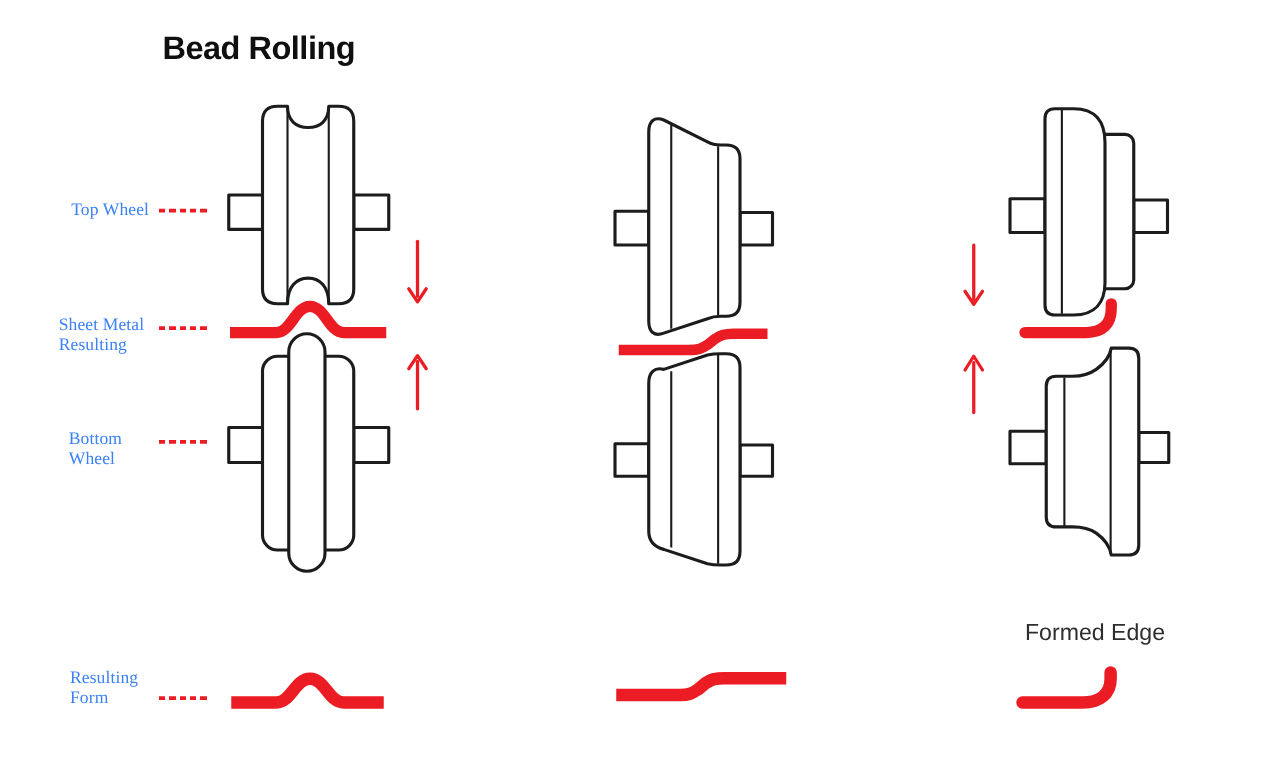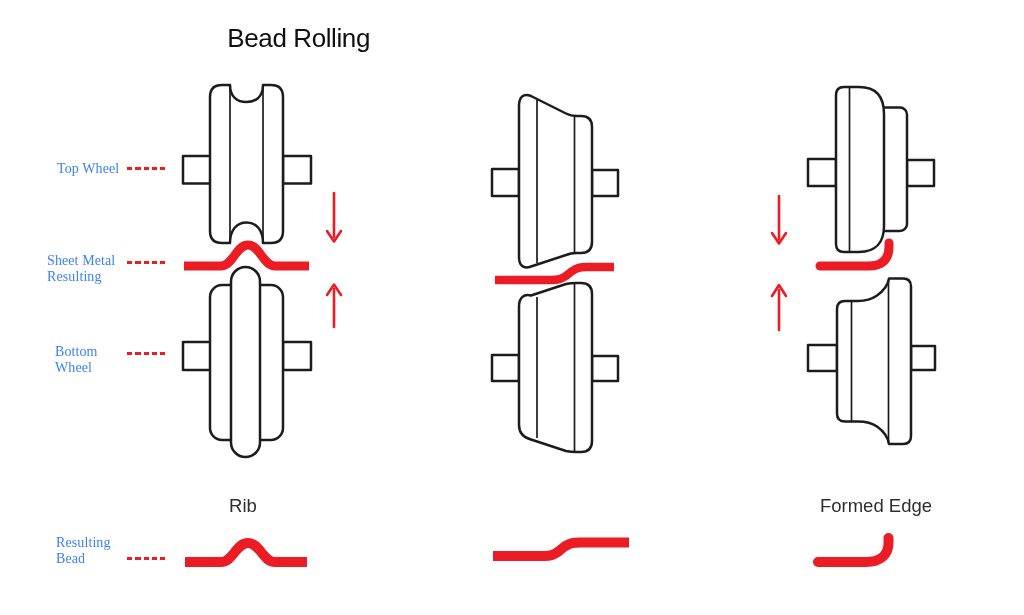--- a/index.html
+++ b/index.html
@@ -1,22 +1,22 @@
 <!DOCTYPE html>
 <html><head>
 <meta charset="utf-8">
 <style>
   html,body { margin:0; padding:0; background:#ffffff; }
   .canvas {
     position:relative; width:1024px; height:615px; background:#ffffff;
     font-family:"Liberation Sans", sans-serif; overflow:hidden;
   }
   .col-title {
-    position:absolute; top:23px; width:240px; text-align:right;
-    font-size:26px; font-weight:400; color:#0f0f0f; letter-spacing:-0.4px;
+    position:absolute; top:23px; width:240px; text-align:left;
+    font-size:26px; font-weight:700; color:#0f0f0f; letter-spacing:-0.4px;
     line-height:30px; white-space:nowrap;
   }
   .row-label {
     position:absolute; font-size:14px; line-height:15.5px; color:#3b82f6;
     letter-spacing:0.1px;
     font-family:Liberation Serif, serif;
   }
   .row-label span { display:block; }
   .leader {
     position:absolute; width:41px; height:2.8px;
@@ -49,29 +49,28 @@
   <div class="row-label" style="left:47px;top:253px">
     <span>Sheet Metal</span>
     <span>Resulting</span>
   </div>
   <div class="row-label" style="left:55px;top:344px">
     <span>Bottom</span>
     <span>Wheel</span>
   </div>
   <div class="row-label" style="left:56px;top:535px">
     <span>Resulting</span>
-    <span>Bead</span>
+    <span>Form</span>
   </div>
 
   <div class="leader" style="left:127px;top:167px"></div>
   <div class="leader" style="left:127px;top:261px"></div>
   <div class="leader" style="left:127px;top:352px"></div>
   <div class="leader" style="left:127px;top:557px"></div>
 
-  <div class="result-label" style="left:143px">Rib</div>
   <div class="result-label" style="left:776px">Formed Edge</div>
 
   <svg class="diagram" width="1024" height="615" viewBox="0 0 1024 615">
 
     <g>
       <g>
         <rect class="outline" x="183" y="156" width="28" height="27.5"></rect>
         <rect class="outline" x="283" y="156" width="28" height="27.5"></rect>
         <path class="outline" d="M222,85 L230,85 C230,96.5 237,102 246.5,102 C256,102 263,96.5 263,85 L271,85
              Q283,85 283,97 L283,231 Q283,243 271,243 L263,243

